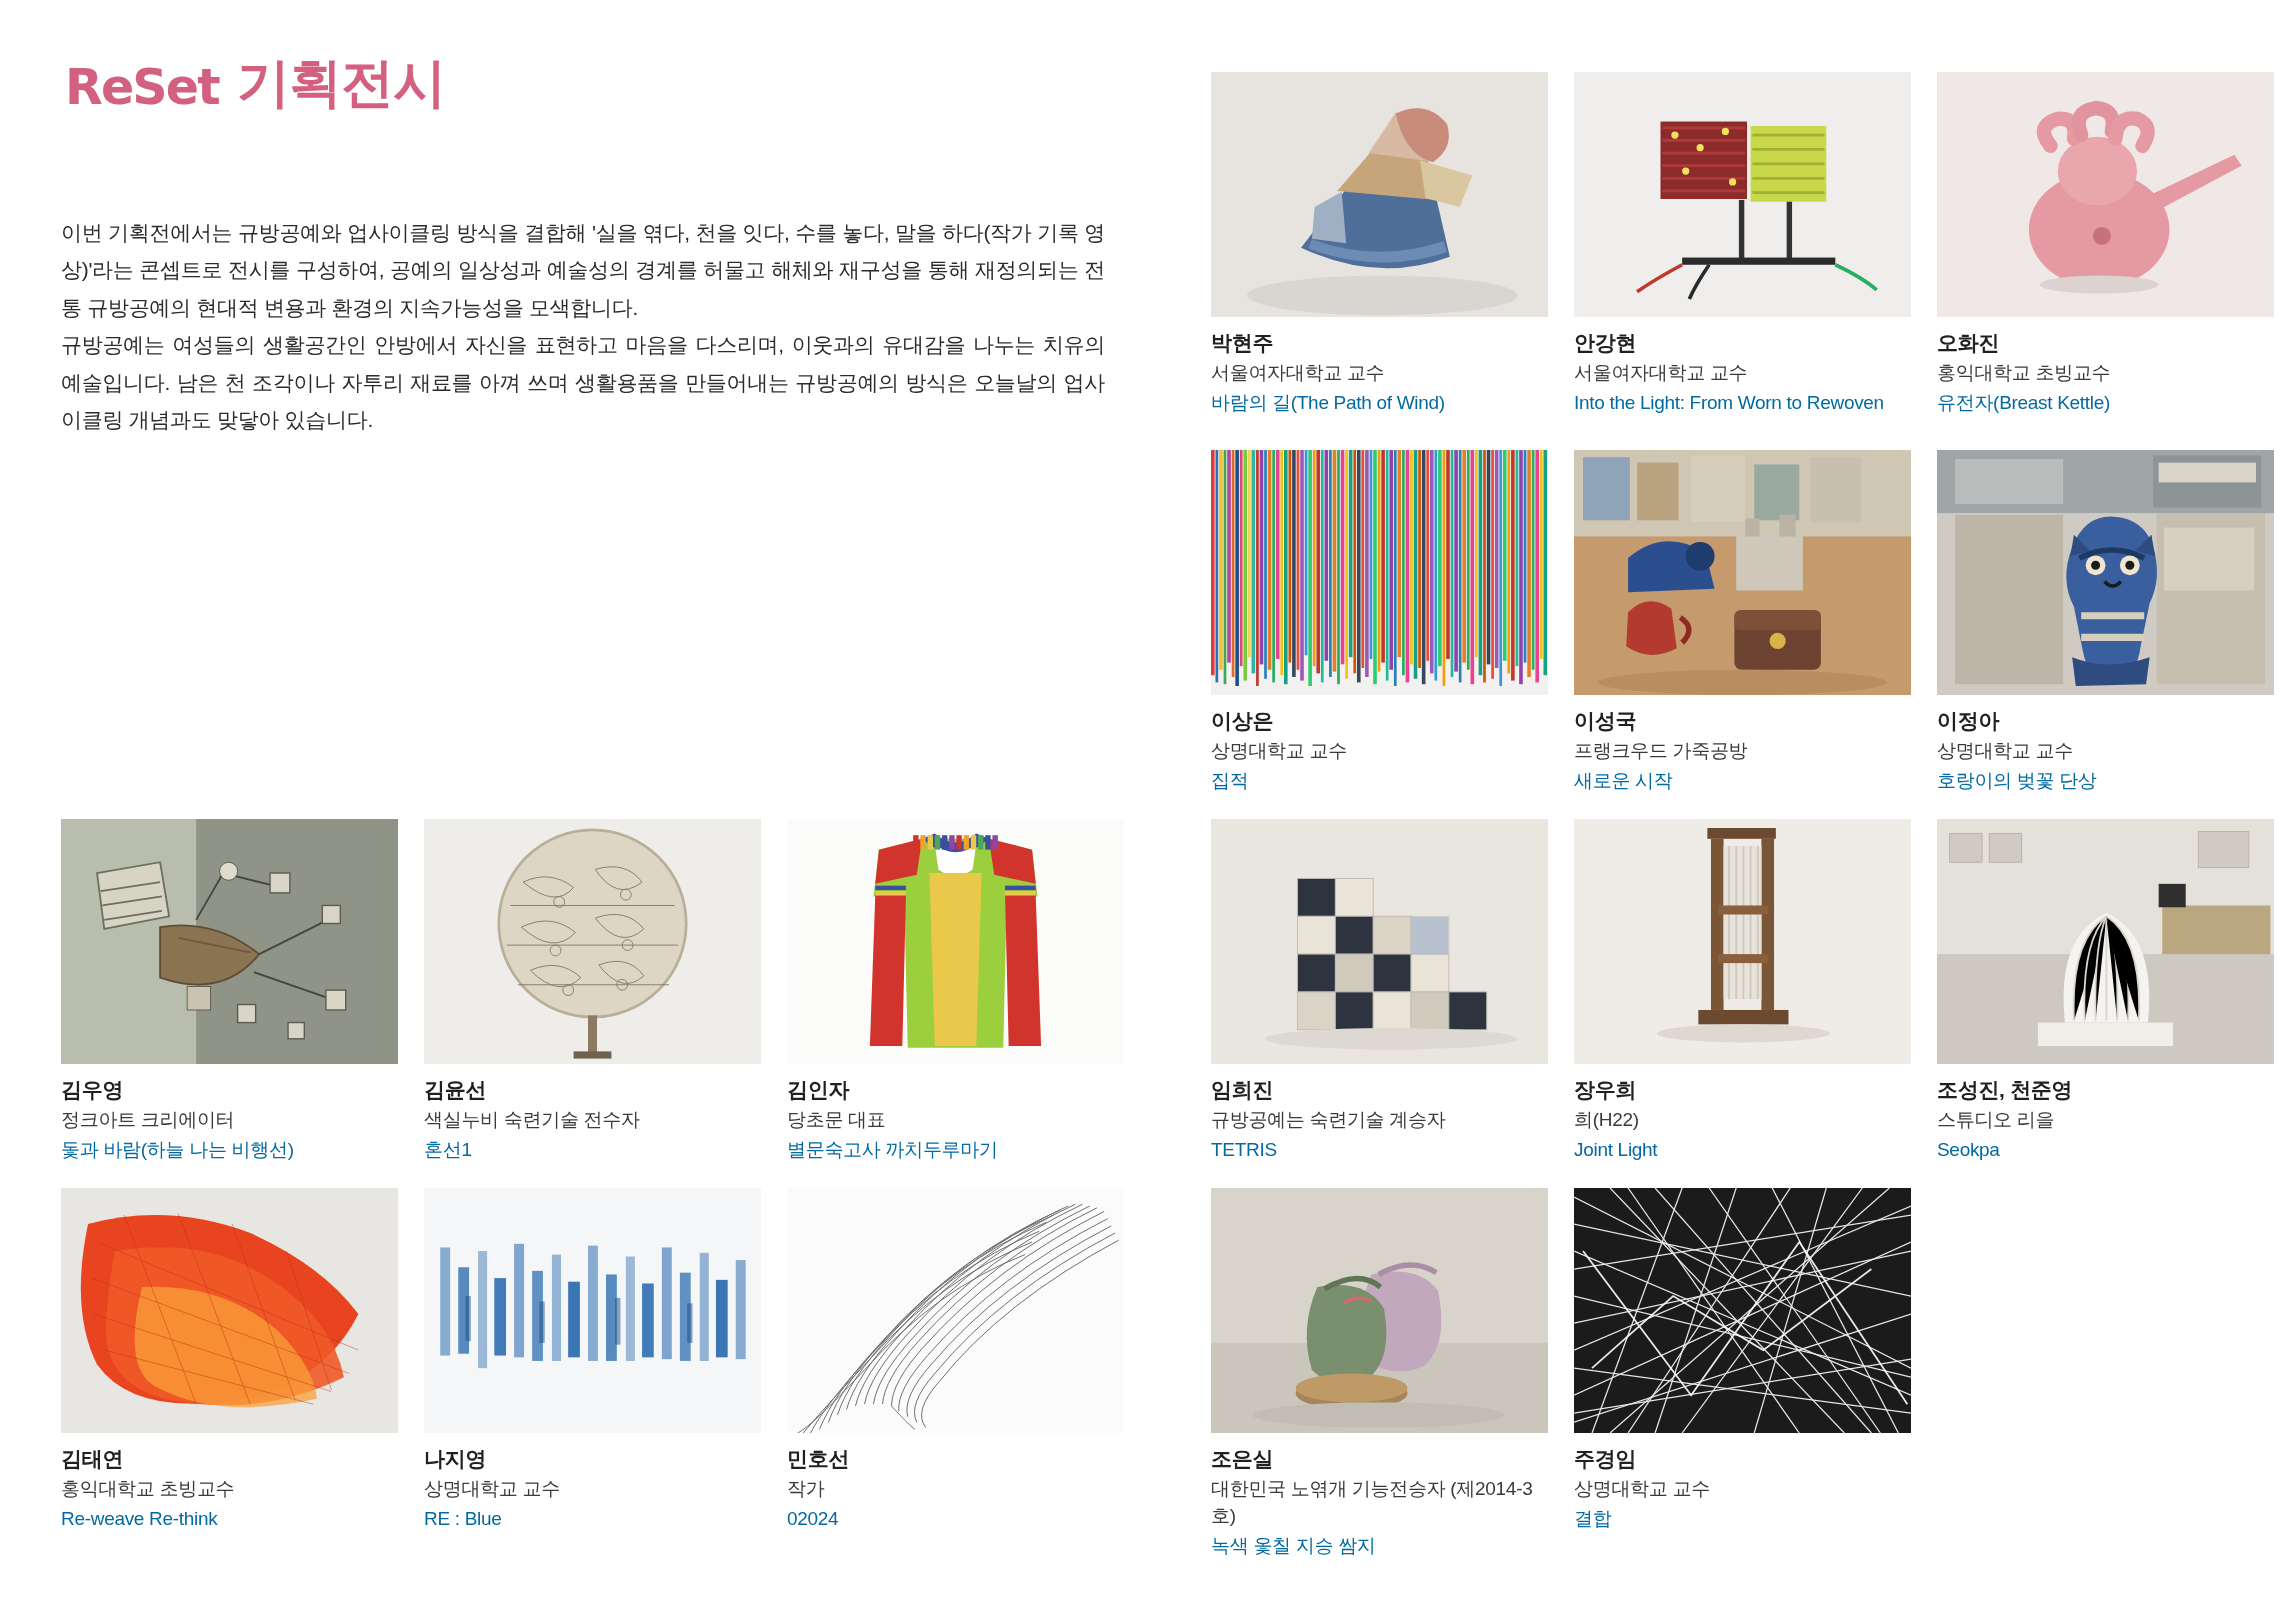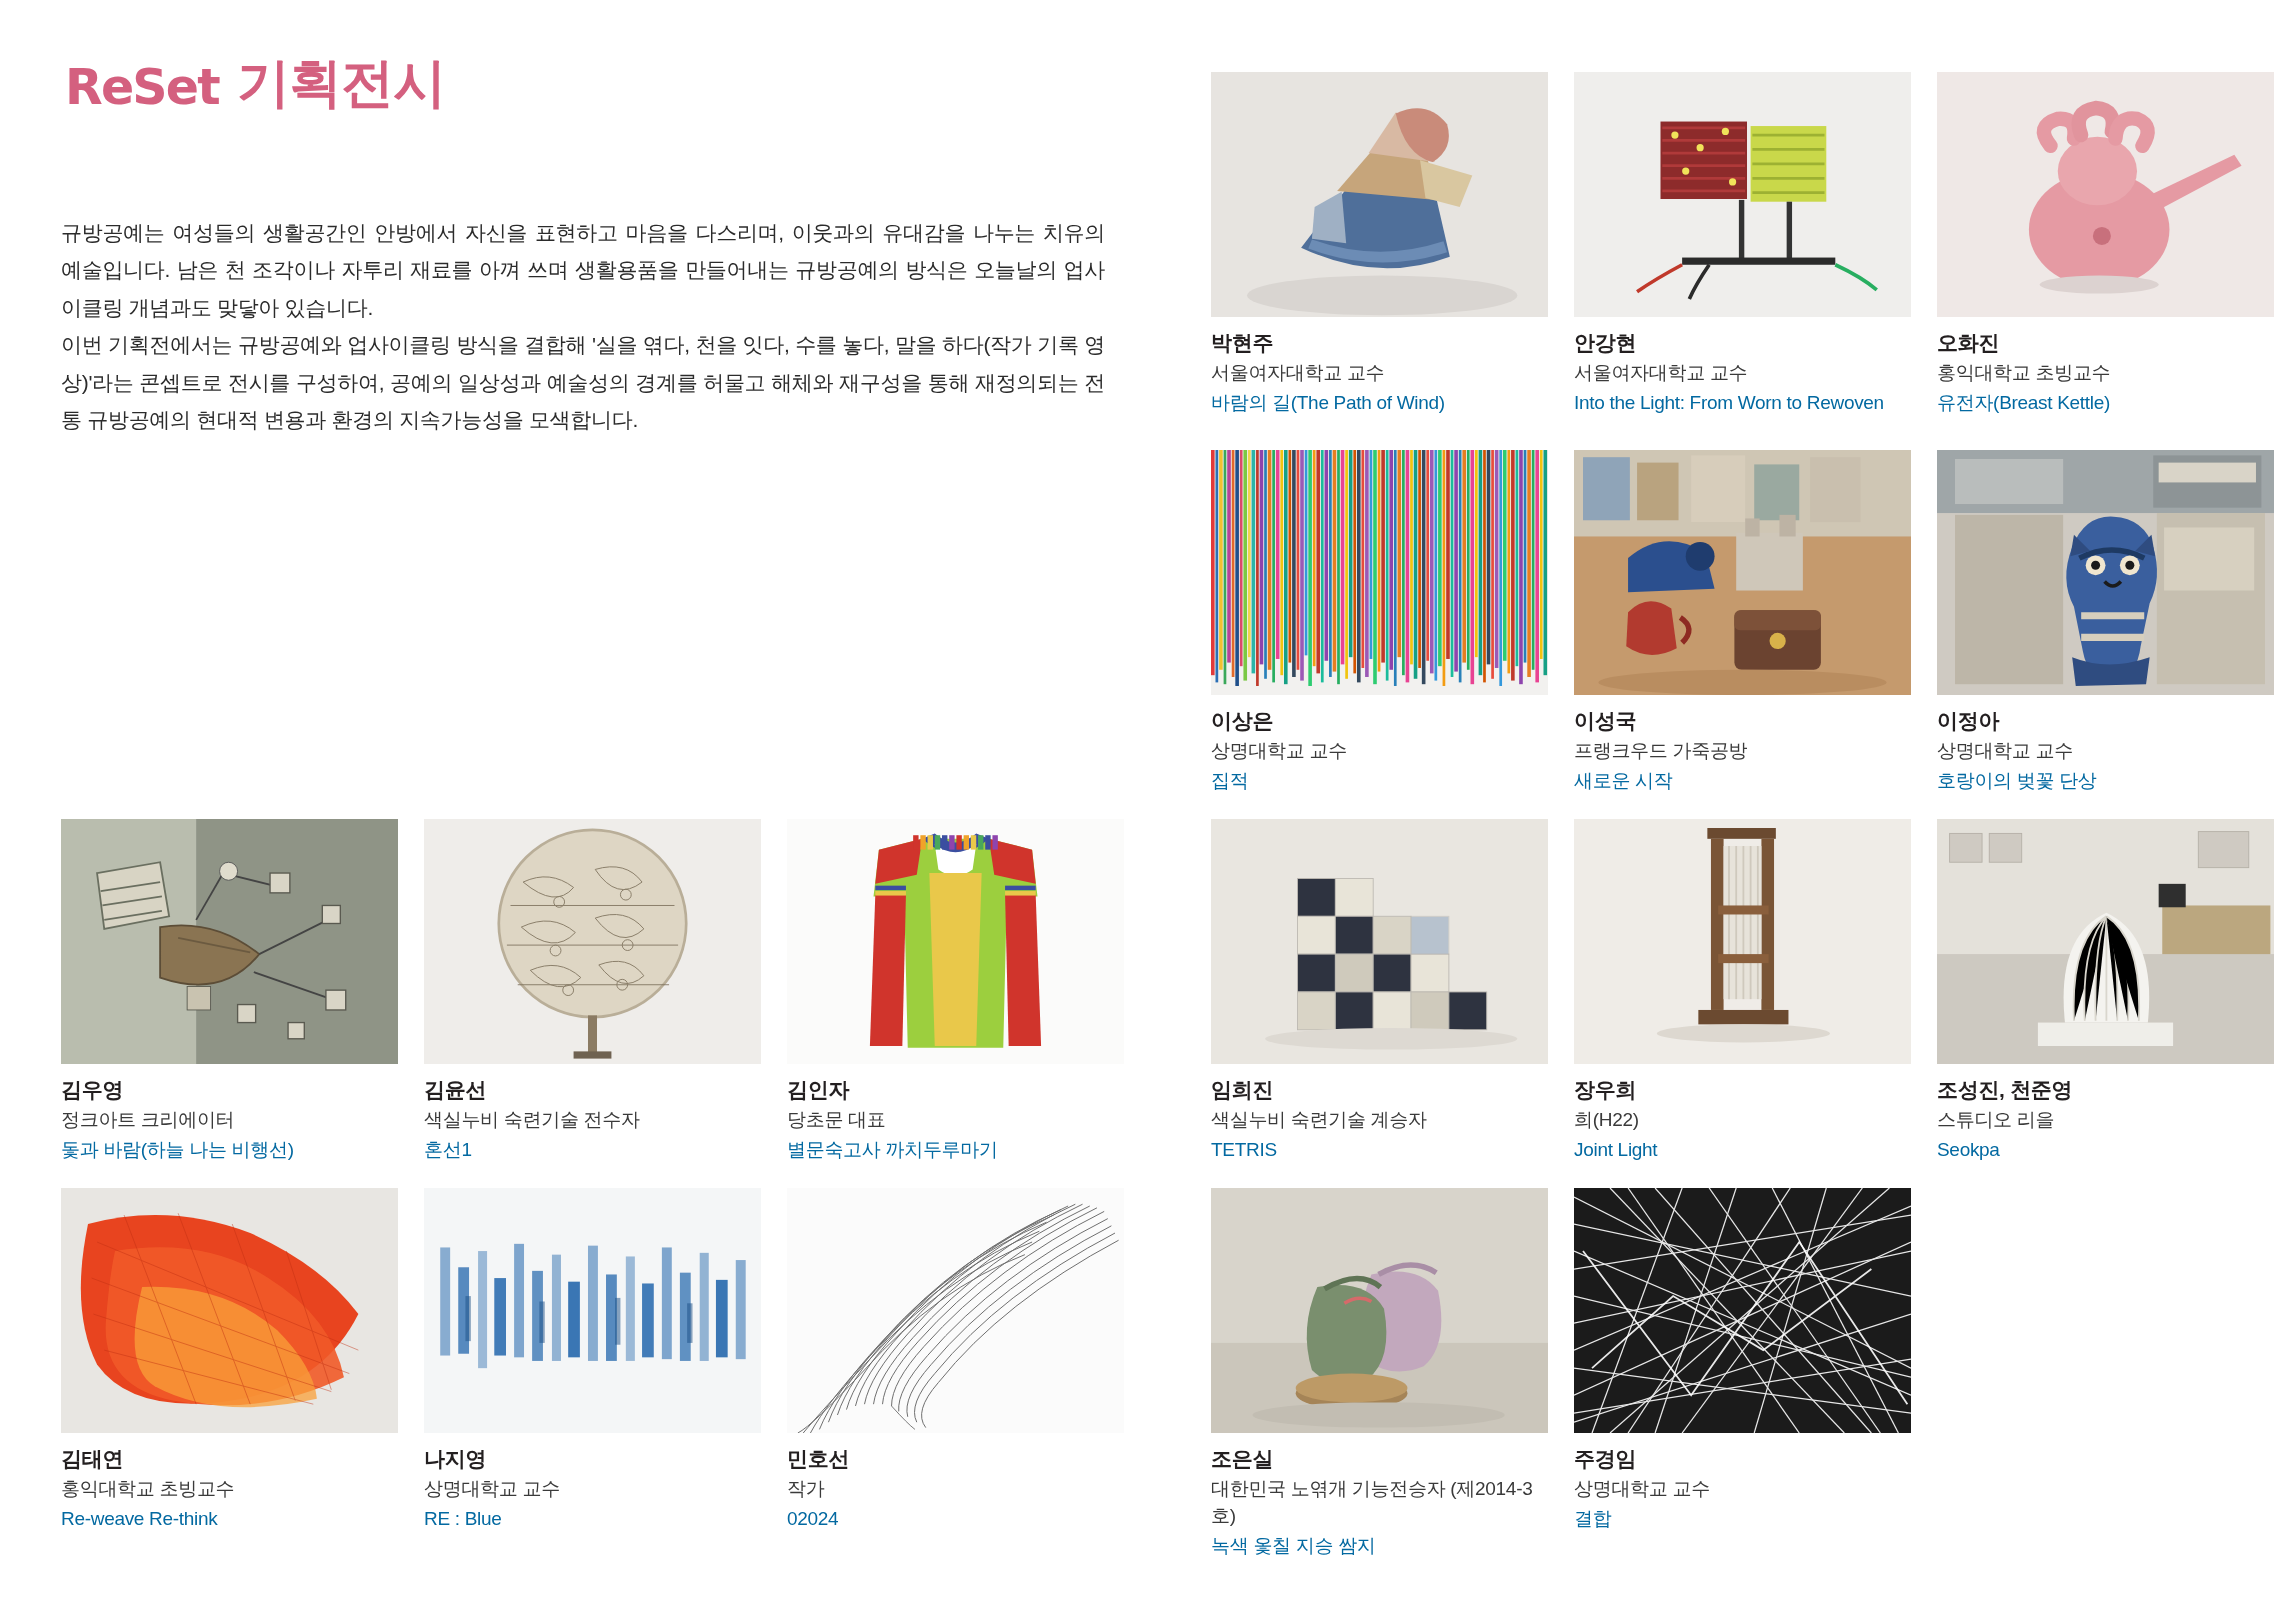--- a/index.html
+++ b/index.html
@@ -125,22 +125,22 @@
 <body>
 
 <div id="page">
 
   <div class="logo-block">
     <div class="logo-main">ReSet</div>
     <div class="logo-sub">기획전시</div>
   </div>
 
   <div class="intro">
+    <p class="justify">이번 기획전에서는 규방공예와 업사이클링 방식을 결합해 '실을 엮다, 천을 잇다, 수를 놓다, 말을 하다(작가 기록 영상)'라는 콘셉트로 전시를 구성하여, 공예의 일상성과 예술성의 경계를 허물고 해체와 재구성을 통해 재정의되는 전통 규방공예의 현대적 변용과 환경의 지속가능성을 모색합니다.</p>
     <p class="justify">규방공예는 여성들의 생활공간인 안방에서 자신을 표현하고 마음을 다스리며, 이웃과의 유대감을 나누는 치유의 예술입니다. 남은 천 조각이나 자투리 재료를 아껴 쓰며 생활용품을 만들어내는 규방공예의 방식은 오늘날의 업사이클링 개념과도 맞닿아 있습니다.</p>
-    <p class="justify">이번 기획전에서는 규방공예와 업사이클링 방식을 결합해 '실을 엮다, 천을 잇다, 수를 놓다, 말을 하다(작가 기록 영상)'라는 콘셉트로 전시를 구성하여, 공예의 일상성과 예술성의 경계를 허물고 해체와 재구성을 통해 재정의되는 전통 규방공예의 현대적 변용과 환경의 지속가능성을 모색합니다.</p>
   </div>
 
   <div class="grid right-grid" id="grid-right-1">
 
     <div class="cell">
       <div class="thumb">
         <svg viewBox="0 0 374 272" preserveAspectRatio="none">
           <rect width="374" height="272" fill="#e7e4e0"></rect>
           <ellipse cx="190" cy="248" rx="150" ry="22" fill="#d9d5d1"></ellipse>
           <path d="M100 195 L150 130 L250 140 L265 205 Q185 235 100 195Z" fill="#4f6f9a"></path>
@@ -410,21 +410,21 @@
             <rect x="180" y="192" width="42" height="42" fill="#e8e4d8"></rect>
             <rect x="222" y="192" width="42" height="42" fill="#cfcabc"></rect>
             <rect x="264" y="192" width="42" height="42" fill="#2e3340"></rect>
             <rect x="222" y="108" width="42" height="42" fill="#8fa6c0" opacity="0.55"></rect>
           </g>
           <ellipse cx="200" cy="244" rx="140" ry="12" fill="#ddd9d2"></ellipse>
         </svg>
       </div>
       <div class="cap">
         <div class="name">임희진</div>
-        <div class="affil">색실누비 숙련기술 계승자</div>
+        <div class="affil">규방공예는 숙련기술 계승자</div>
         <div class="work">TETRIS</div>
       </div>
     </div>
 
     <div class="cell">
       <div class="thumb">
         <svg viewBox="0 0 374 272" preserveAspectRatio="none">
           <rect width="374" height="272" fill="#efece7"></rect>
           <rect x="148" y="10" width="76" height="12" fill="#6b4a30"></rect>
           <rect x="152" y="22" width="14" height="190" fill="#7a5536"></rect>

